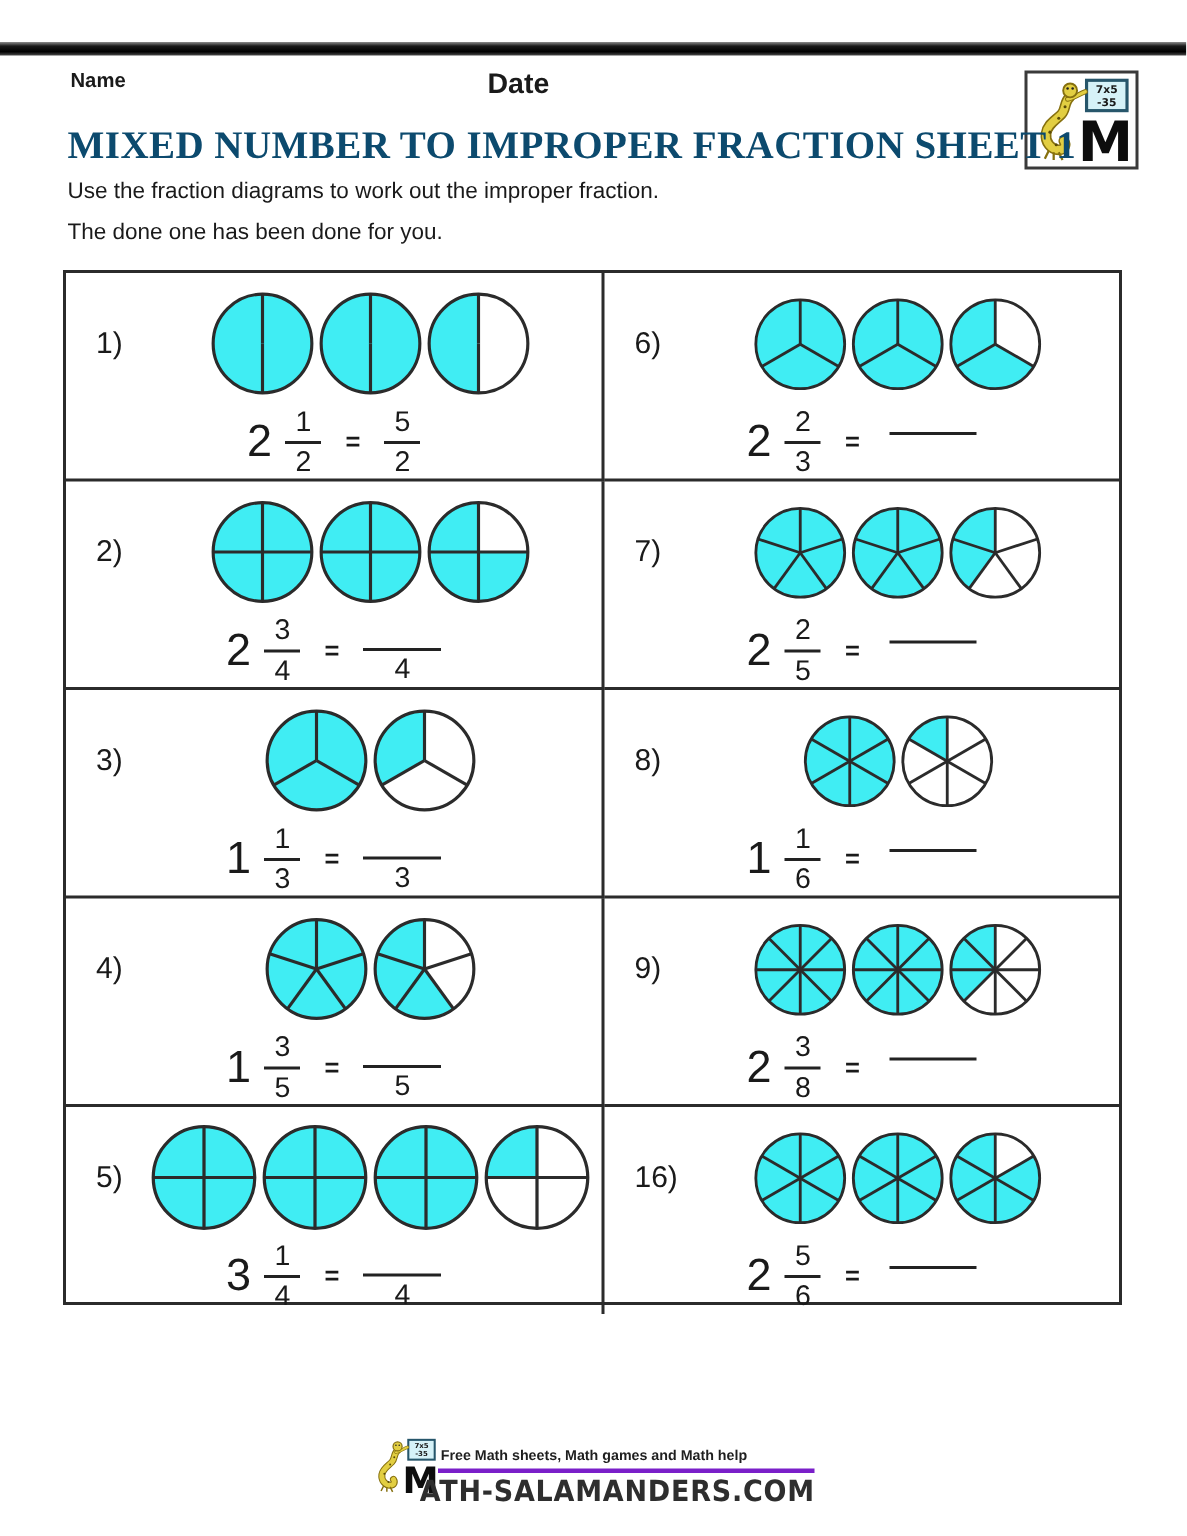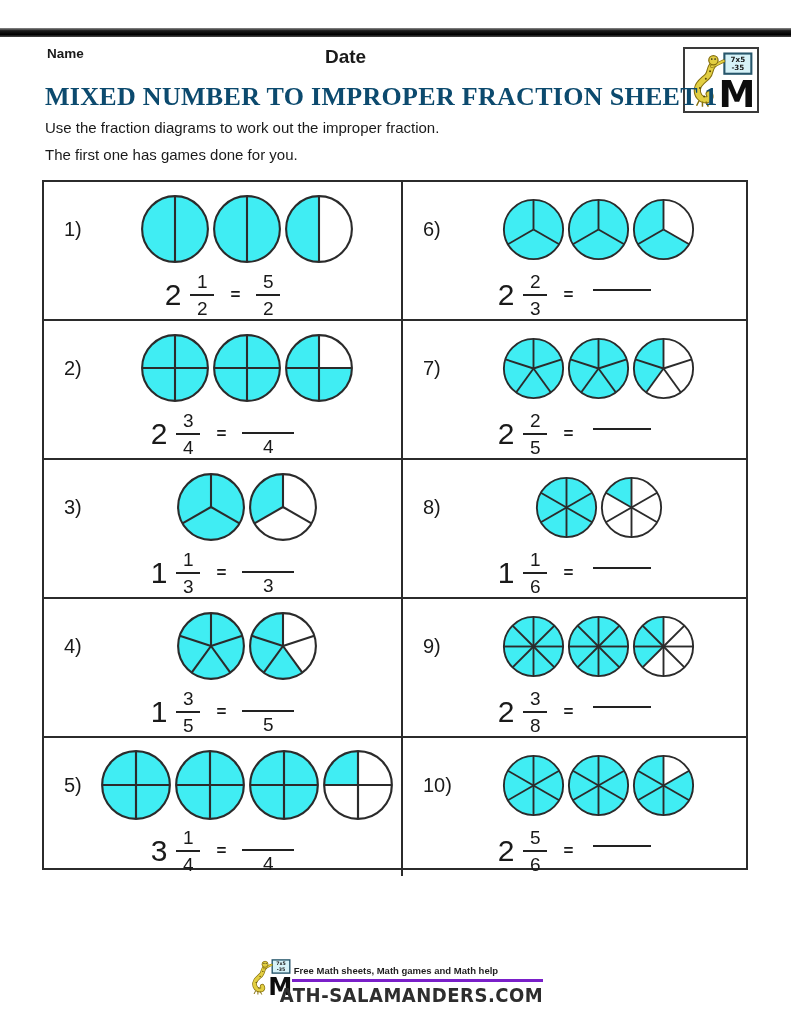--- a/index.html
+++ b/index.html
@@ -75,21 +75,21 @@
   <span class="date-label">Date</span>
 
   <div class="logo-box">
     <svg width="68" height="59" viewBox="0 0 80 70">
       <use href="#sala-logo"></use>
     </svg>
   </div>
 
   <h1 class="page-title">MIXED NUMBER TO IMPROPER FRACTION SHEET 1</h1>
   <div class="instr instr1">Use the fraction diagrams to work out the improper fraction.</div>
-  <div class="instr instr2">The first one has games done for you.</div>
+  <div class="instr instr2">The done one has been done for you.</div>
 
   <div class="grid">
   <div class="cell">
     <span class="pnum">1)</span>
     <div class="circles">
           <svg viewBox="0 0 100 100" width="70" height="70">
             <circle cx="50" cy="50" r="47" fill="#40EDF3" stroke="none"></circle>
             <line x1="50" y1="50" x2="50" y2="3" stroke="#2b2b2b" stroke-width="3"></line>
             <line x1="50" y1="50" x2="49.99999999999999" y2="97" stroke="#2b2b2b" stroke-width="3"></line>
             <circle cx="50" cy="50" r="47" fill="none" stroke="#2b2b2b" stroke-width="3"></circle>
@@ -456,21 +456,21 @@
       <span class="frac">
         <span class="fn">3</span>
         <span class="fd">8</span>
       </span>
       <span class="eq">=</span>
       <span class="answer"><span class="blank-line"></span></span>
     </div>
   </div>
 
   <div class="cell">
-    <span class="pnum">10)</span>
+    <span class="pnum">16)</span>
     <div class="circles">
           <svg viewBox="0 0 100 100" width="63" height="63">
             <circle cx="50" cy="50" r="47" fill="#40EDF3" stroke="none"></circle>
             <line x1="50" y1="50" x2="50" y2="3" stroke="#2b2b2b" stroke-width="3"></line>
             <line x1="50" y1="50" x2="9.296806022131392" y2="26.499999999999986" stroke="#2b2b2b" stroke-width="3"></line>
             <line x1="50" y1="50" x2="9.296806022131378" y2="73.49999999999999" stroke="#2b2b2b" stroke-width="3"></line>
             <line x1="50" y1="50" x2="49.99999999999999" y2="97" stroke="#2b2b2b" stroke-width="3"></line>
             <line x1="50" y1="50" x2="90.70319397786861" y2="73.50000000000003" stroke="#2b2b2b" stroke-width="3"></line>
             <line x1="50" y1="50" x2="90.70319397786864" y2="26.500000000000036" stroke="#2b2b2b" stroke-width="3"></line>
             <circle cx="50" cy="50" r="47" fill="none" stroke="#2b2b2b" stroke-width="3"></circle>

